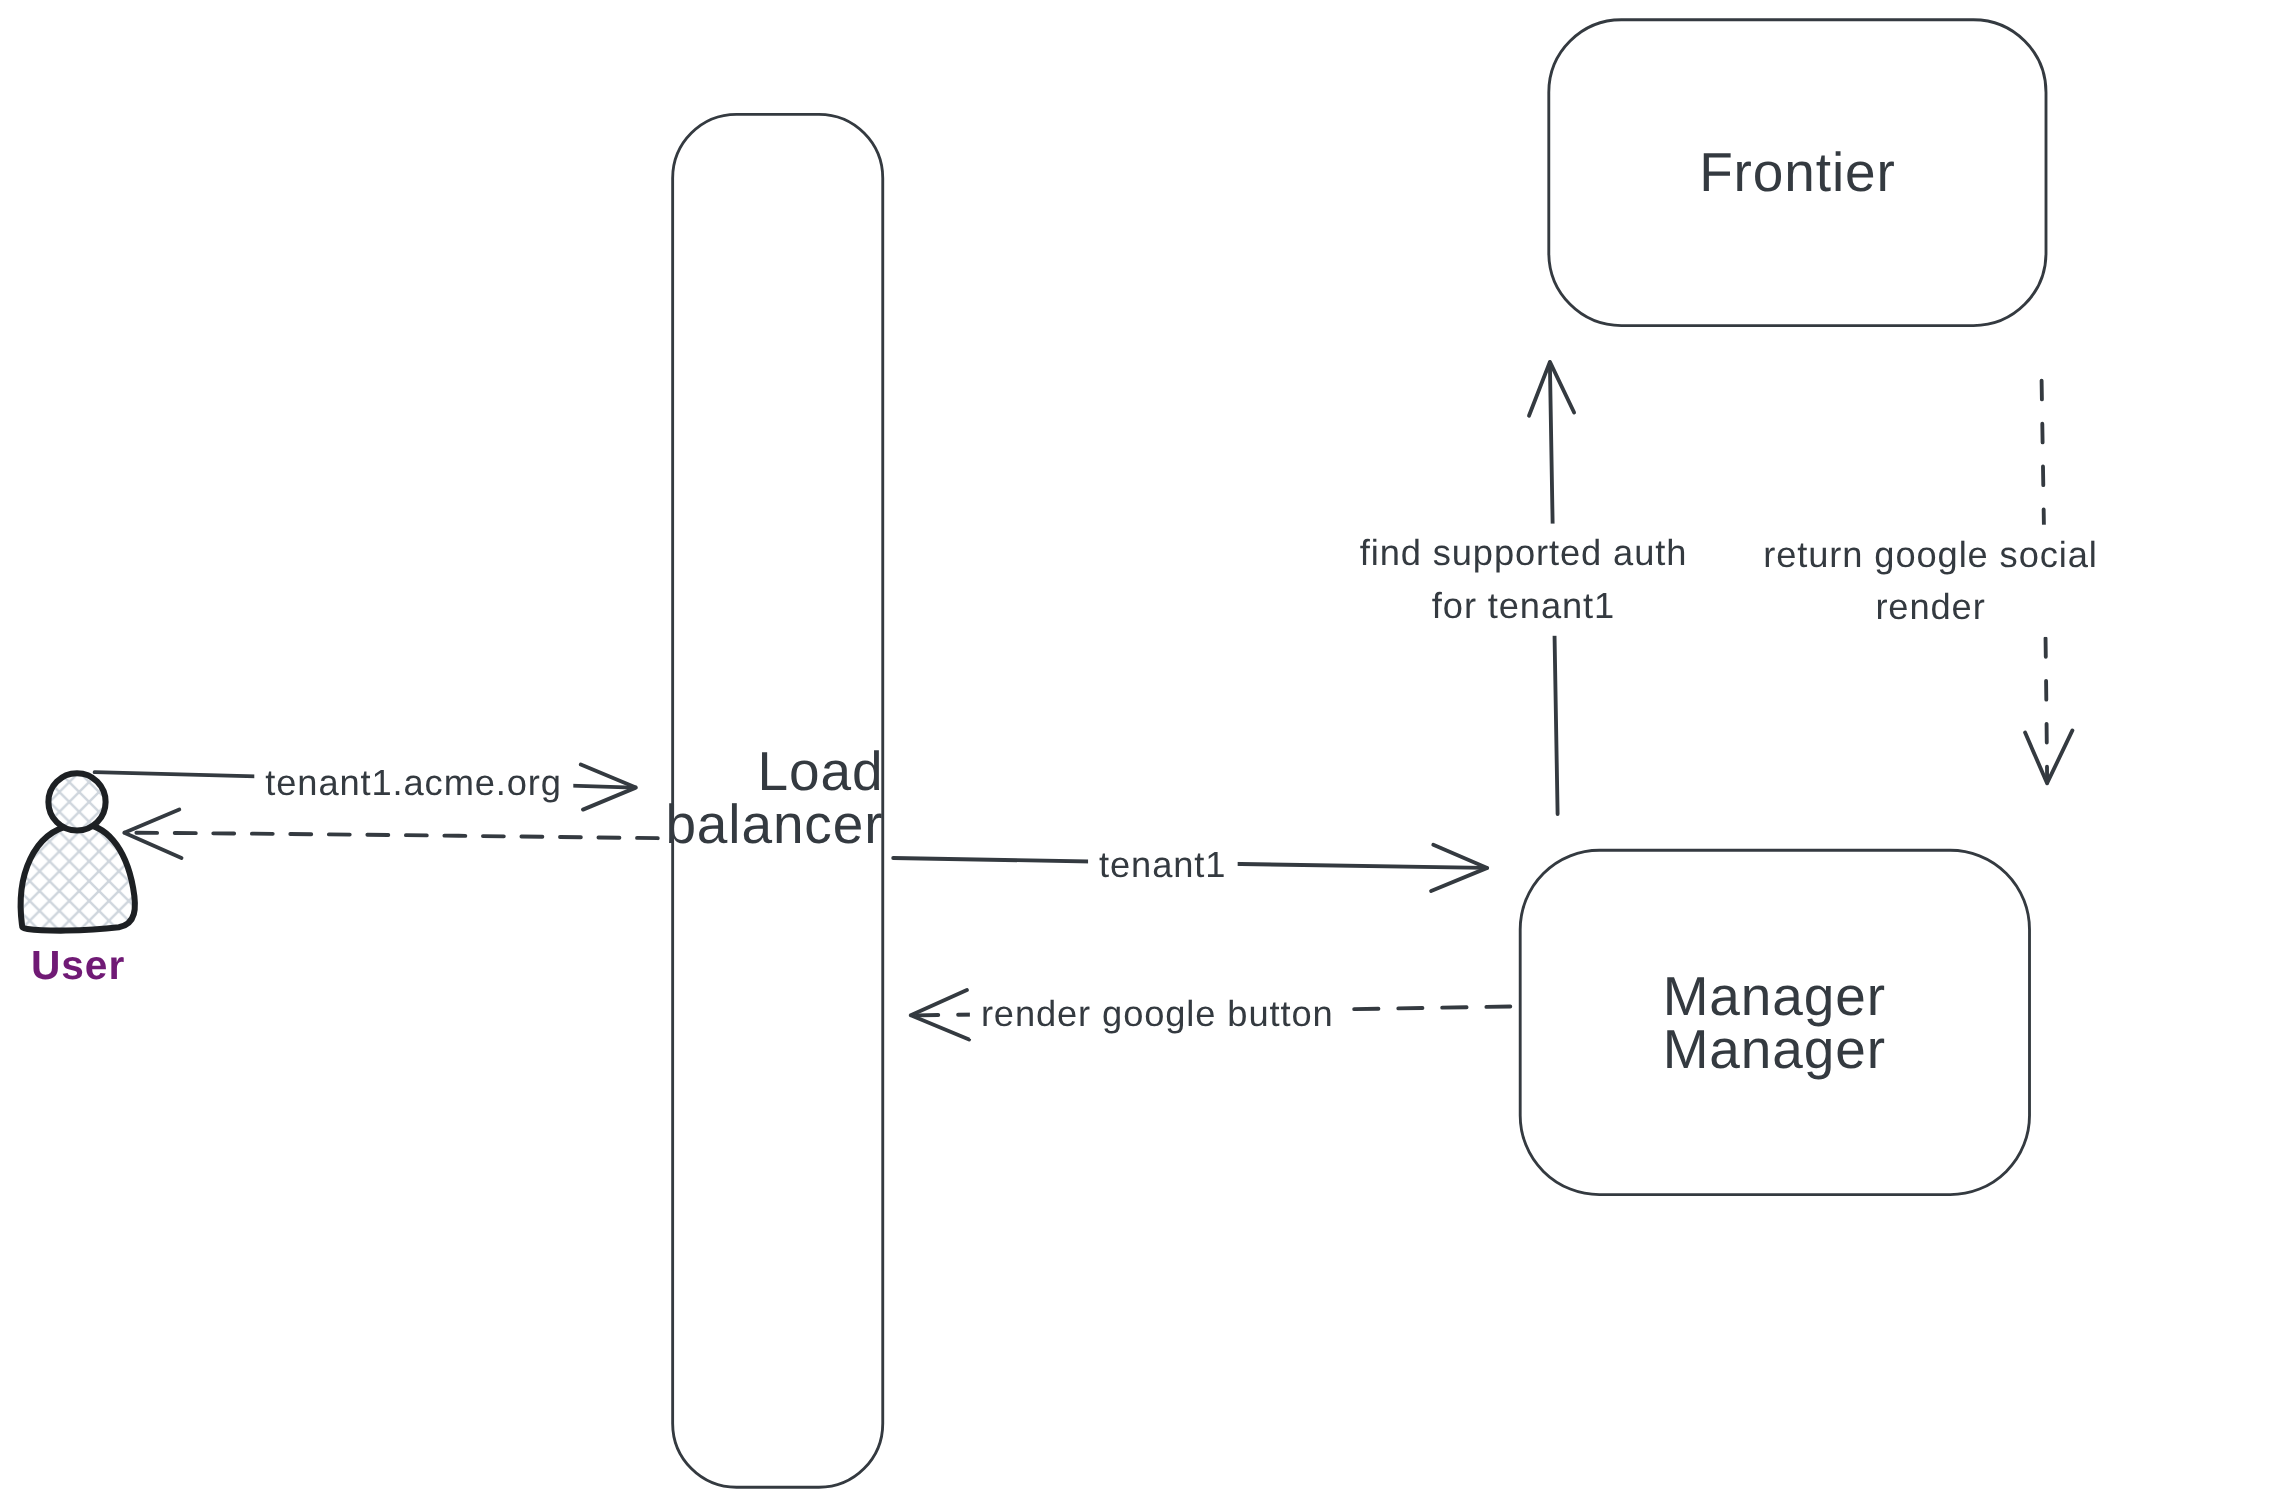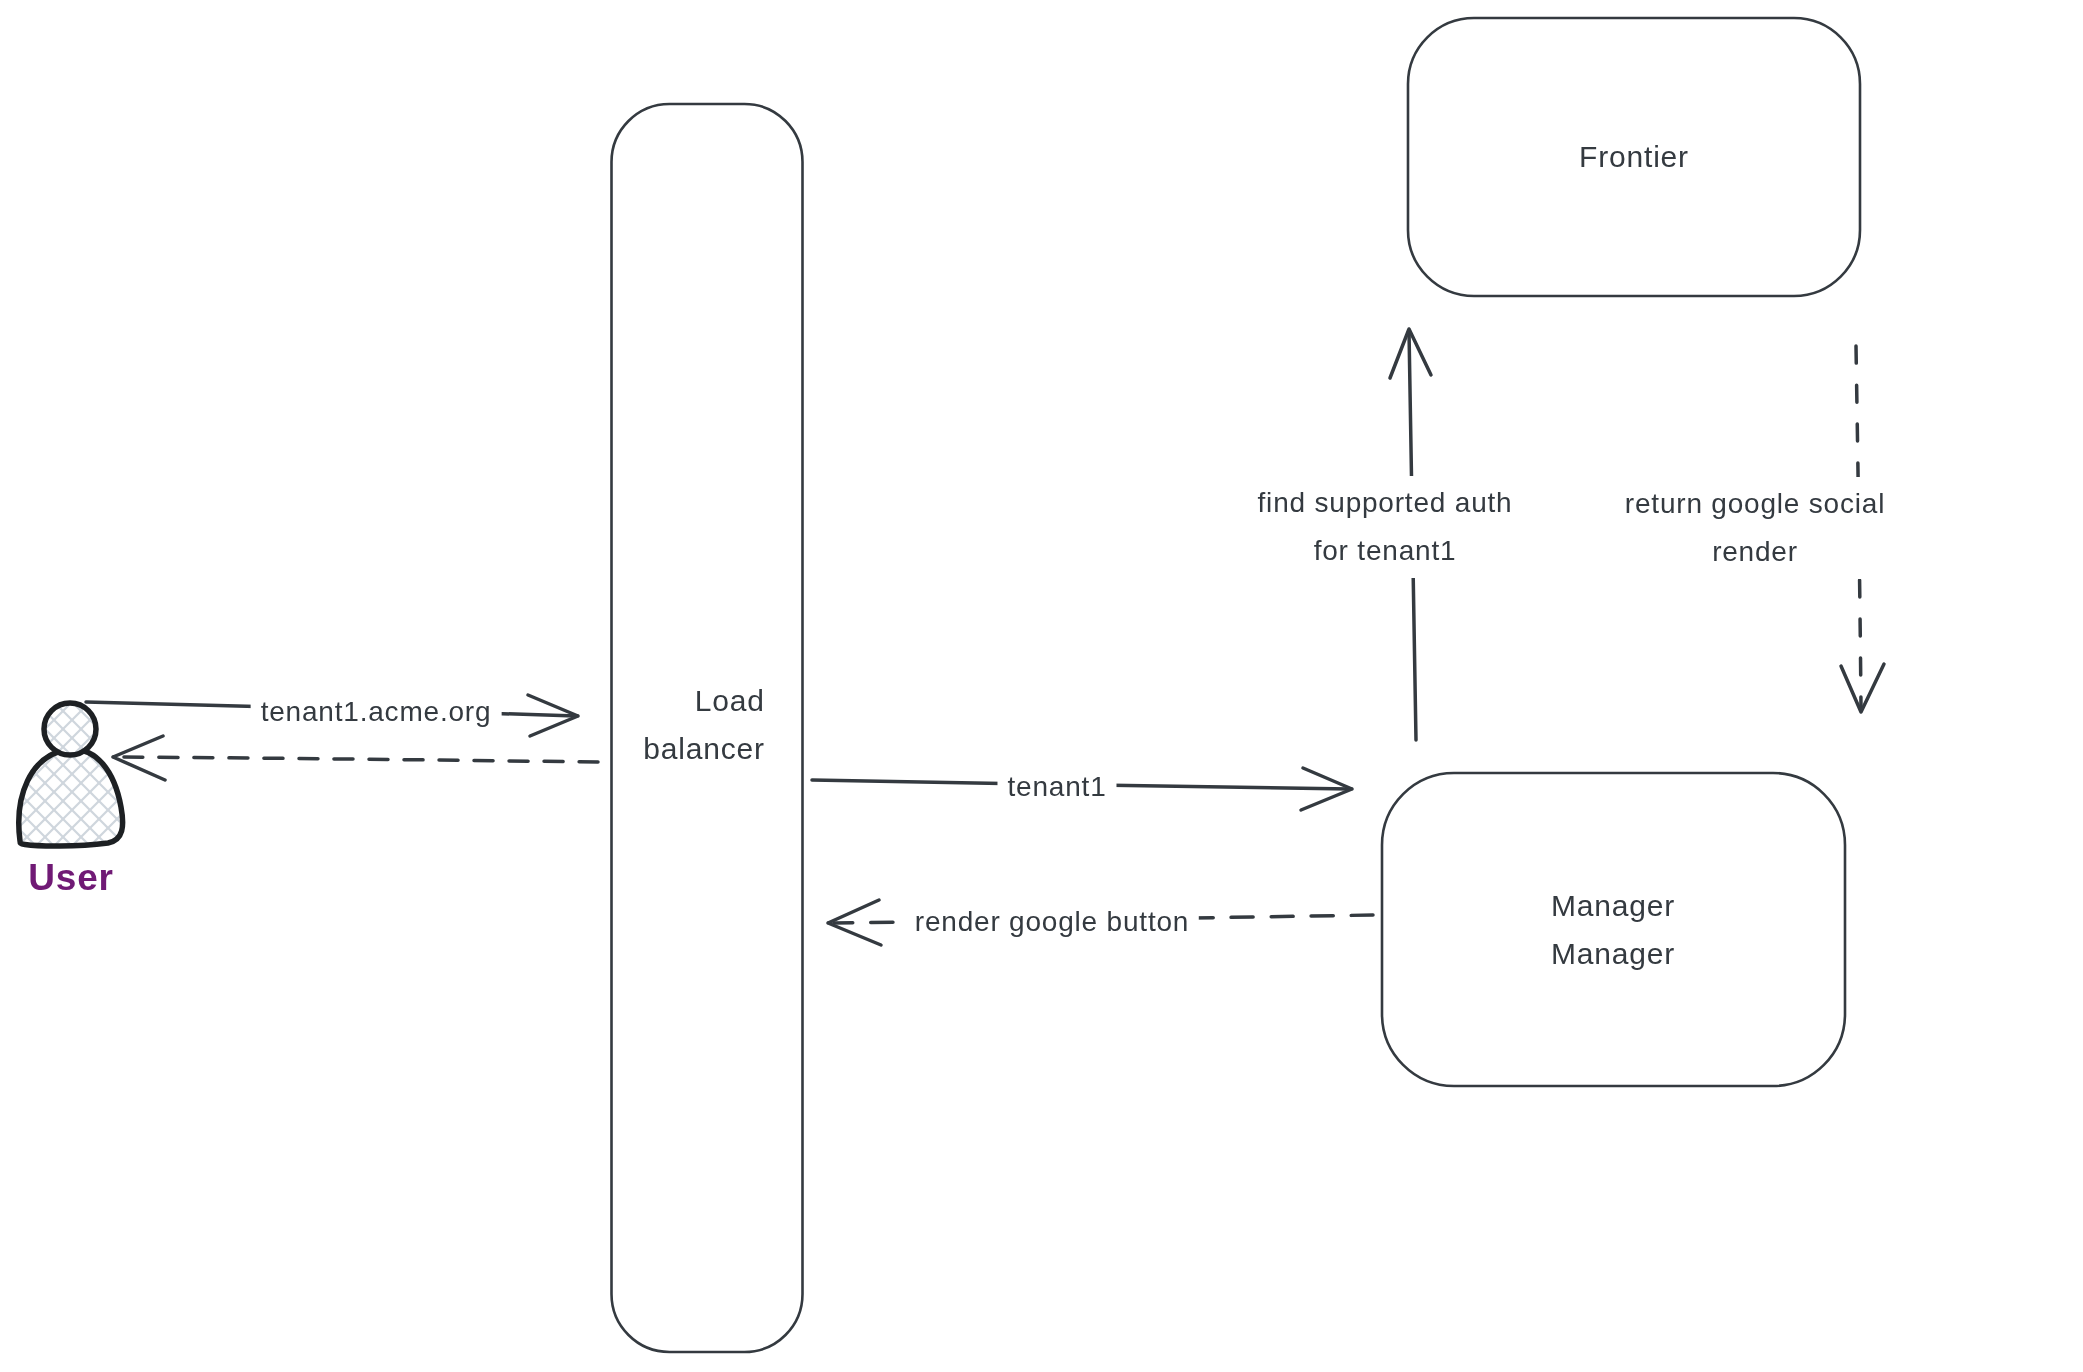--- a/index.html
+++ b/index.html
@@ -19,34 +19,34 @@
     position: absolute;
     left: 0;
     top: 0;
     width: 2083px;
     height: 1372px;
   }
   .lbl {
     position: absolute;
     transform: translate(-50%, -50%);
     color: #343a40;
-    font-size: 28px;
+    font-size: 33px;
     font-weight: 500;
     letter-spacing: 0.8px;
     white-space: nowrap;
     text-align: center;
     line-height: 1.25;
     z-index: 2;
   }
   .lbl.on-line {
     background: #ffffff;
     padding: 3px 10px;
   }
   .lbl.node-label {
-    font-size: 30px;
+    font-size: 50px;
   }
   .lbl.two-line {
     line-height: 48px;
   }
   .lbl.user-name {
     color: #701a75;
     font-size: 37px;
     font-weight: 600;
   }
 </style>

